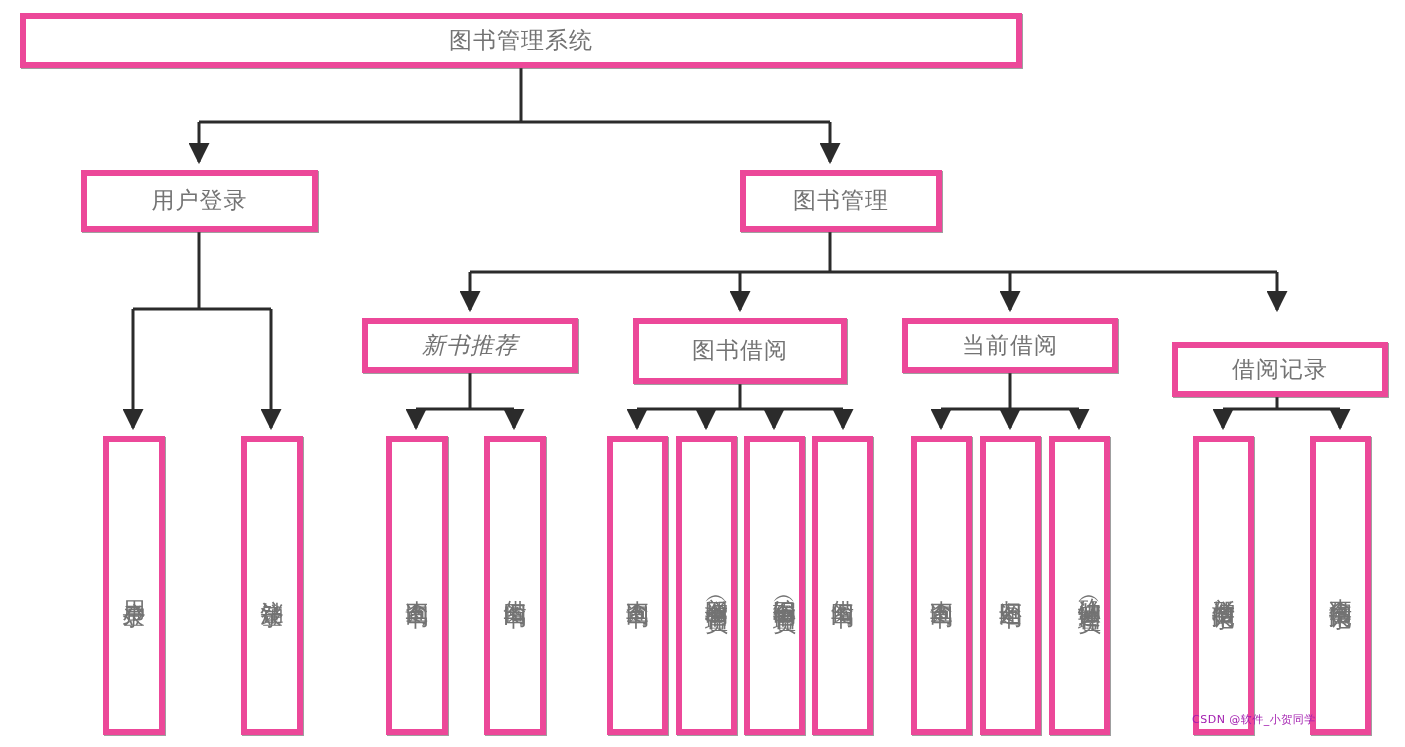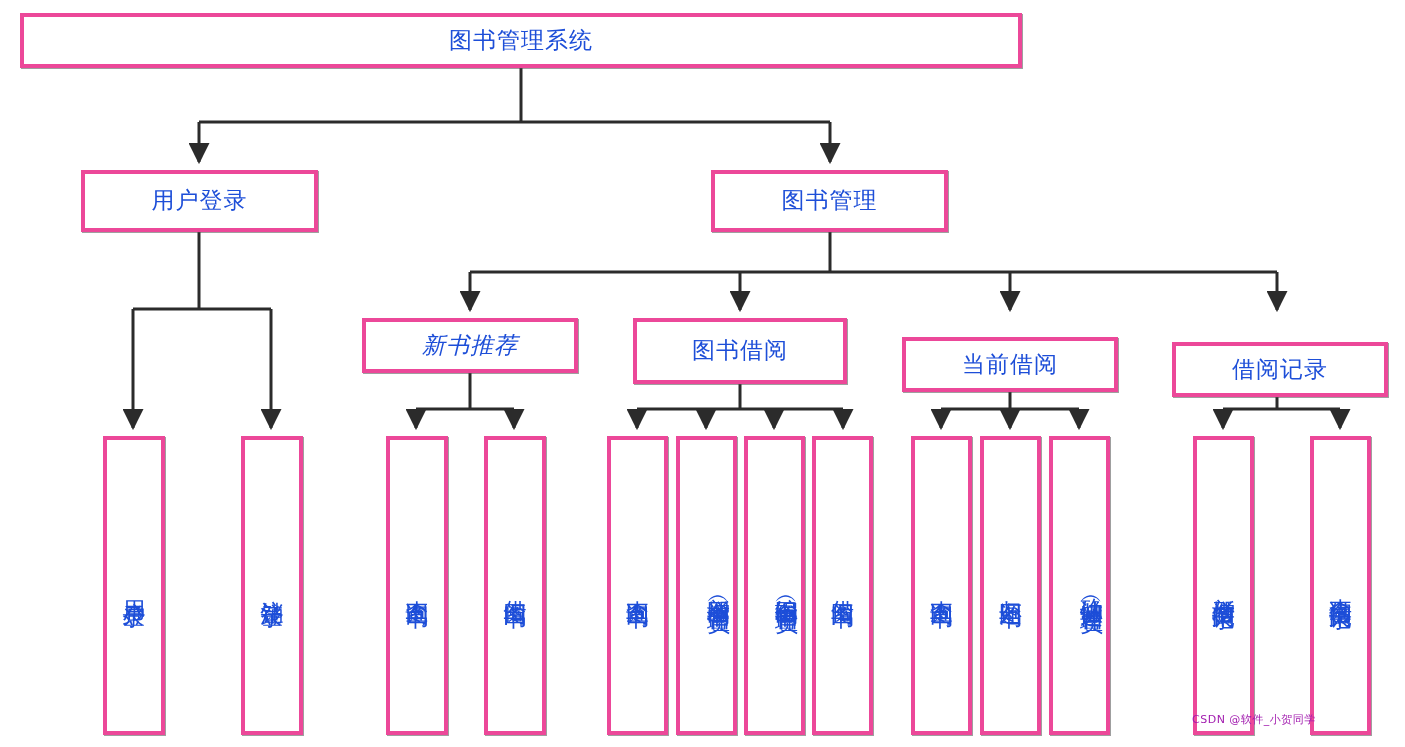--- a/index.html
+++ b/index.html
@@ -13,26 +13,26 @@
   #canvas {
     position: relative;
     width: 1405px;
     height: 747px;
     background: #ffffff;
     overflow: hidden;
   }
   .node {
     position: absolute;
     box-sizing: border-box;
-    border: 4px solid #ec4899;
+    border: 6px solid #ec4899;
     background: #ffffff;
     display: flex;
     align-items: center;
     justify-content: center;
-    color: #1d4ed8;
+    color: #737373;
     box-shadow: 1px 1px 0 rgba(80,80,80,0.55);
   }
   .node.horiz {
     font-size: 23px;
     letter-spacing: 1px;
     line-height: 1.1;
     white-space: nowrap;
   }
   .node.vert {
     writing-mode: vertical-rl;
@@ -118,25 +118,25 @@
       <path d="M 1277 373 L 1277 409"></path>
       <path d="M 1223 409 L 1340 409"></path>
       <path d="M 1223 409 L 1223 428" marker-end="url(#arrow)"></path>
       <path d="M 1340 409 L 1340 428" marker-end="url(#arrow)"></path>
     </g>
   </svg>
 
   <div class="node horiz" style="left:20px; top:13px; width:1002px; height:55px;">图书管理系统</div>
 
   <div class="node horiz" style="left:81px; top:170px; width:237px; height:62px;">用户登录</div>
-  <div class="node horiz" style="left:711px; top:170px; width:237px; height:62px;">图书管理</div>
+  <div class="node horiz" style="left:740px; top:170px; width:202px; height:62px;">图书管理</div>
 
   <div class="node horiz" style="left:362px; top:318px; width:216px; height:55px;font-style:italic;">新书推荐</div>
   <div class="node horiz" style="left:633px; top:318px; width:214px; height:66px;">图书借阅</div>
-  <div class="node horiz" style="left:902px; top:318px; width:216px; height:55px;margin-top:19px;">当前借阅</div>
+  <div class="node horiz" style="left:902px; top:318px; width:216px; height:55px;">当前借阅</div>
   <div class="node horiz" style="left:1172px; top:318px; width:216px; height:55px;margin-top:24px;">借阅记录</div>
 
   <div class="node vert mid" style="left:103px; top:436px; width:62px; height:299px;">用户登录</div>
   <div class="node vert mid" style="left:241px; top:436px; width:62px; height:299px;">注销登录</div>
 
   <div class="node vert mid" style="left:386px; top:436px; width:62px; height:299px;">查询图书</div>
   <div class="node vert mid" style="left:484px; top:436px; width:62px; height:299px;">借阅图书</div>
 
   <div class="node vert mid" style="left:607px; top:436px; width:61px; height:299px;">查询图书</div>
   <div class="node vert tall" style="left:676px; top:436px; width:61px; height:299px;">新增图书（管理员）</div>

